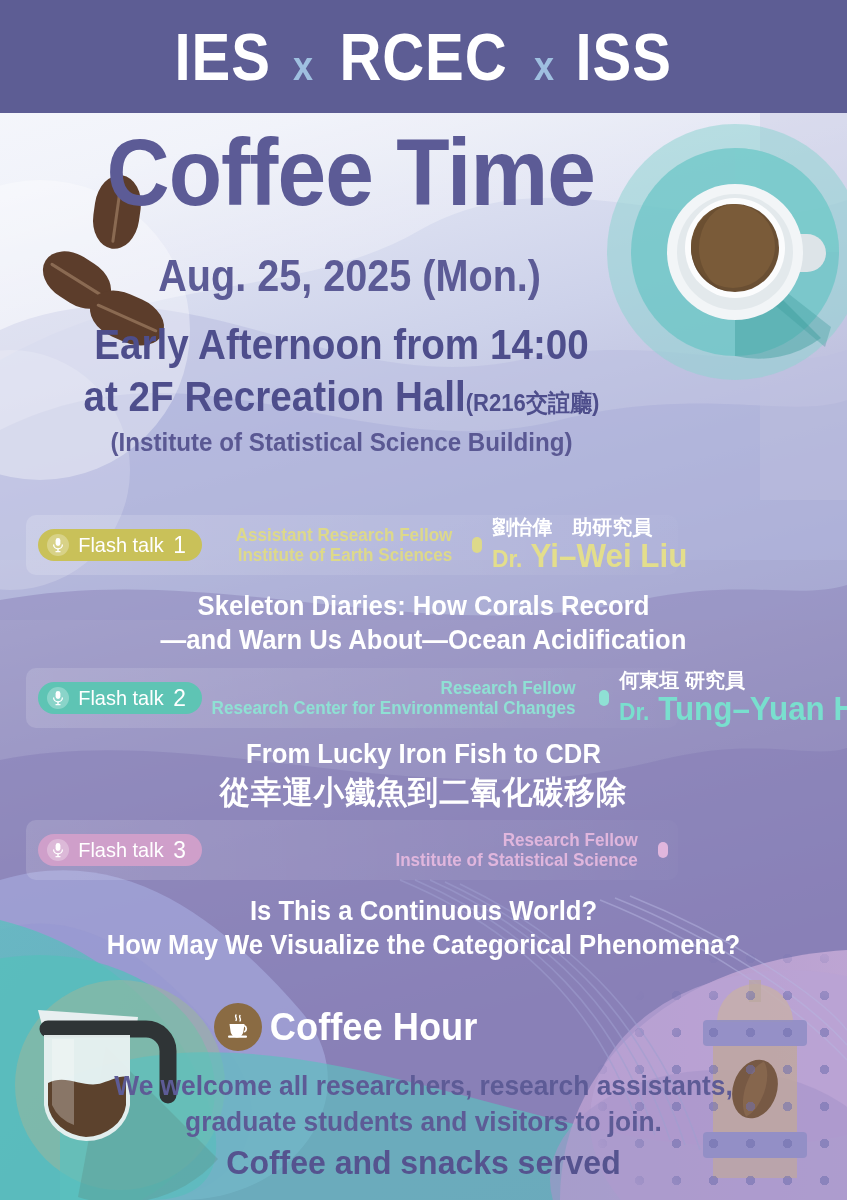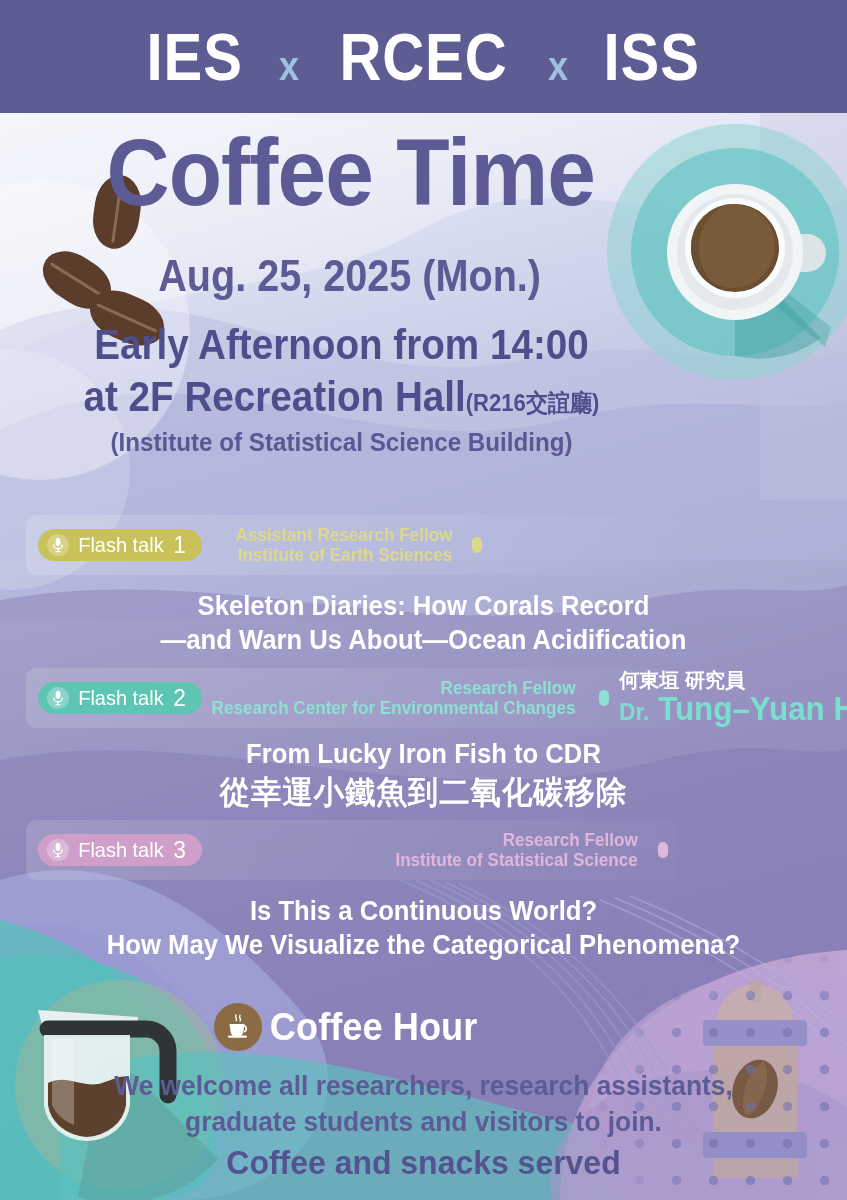--- a/index.html
+++ b/index.html
@@ -21,21 +21,21 @@
   }
   .bg-wave{ position:absolute; left:0; top:0; width:847px; height:1200px; }
 
   
   .header{
     position:absolute; left:0; top:0; width:847px; height:113px;
     background:#5d5d94;
     display:flex; align-items:center; justify-content:center;
     z-index:40;
   }
-  .header-inner{ display:flex; align-items:baseline; gap:28px; }
+  .header-inner{ display:flex; align-items:baseline; gap:14px; }
   .org{
     font-family:"Liberation Sans", sans-serif;
     font-size:66px; font-weight:bold; color:#ffffff;
     letter-spacing:1px;
     transform:scaleX(0.88);
   }
   .xsep{
     font-size:40px; font-weight:bold; color:#9fc0e0;
     transform:scaleX(0.9);
   }
@@ -339,20 +339,24 @@
           </svg>
       </span>
       <span class="pill-label">Flash talk</span>
       <span class="pill-label pill-num">1</span>
     </div>
     <div class="affil">
       <span class="l1">Assistant Research Fellow</span>
       <span class="l2">Institute of Earth Sciences</span>
     </div>
     <div class="dot-sep"></div>
+    <div class="speaker">
+      <span class="zh">劉怡偉　助研究員</span>
+      <span class="en"><span class="dr">Dr.</span> <span>Yi–Wei Liu</span></span>
+    </div>
   </div>
   <div class="talk-title" id="tt1">
     <div>Skeleton Diaries: How Corals Record</div>
     <div>—and Warn Us About—Ocean Acidification</div>
   </div>
 
   <div class="band" id="band2">
     <div class="pill" id="pill2">
       <span class="mic-wrap">
         <svg width="12" height="16" viewBox="0 0 12 16">

